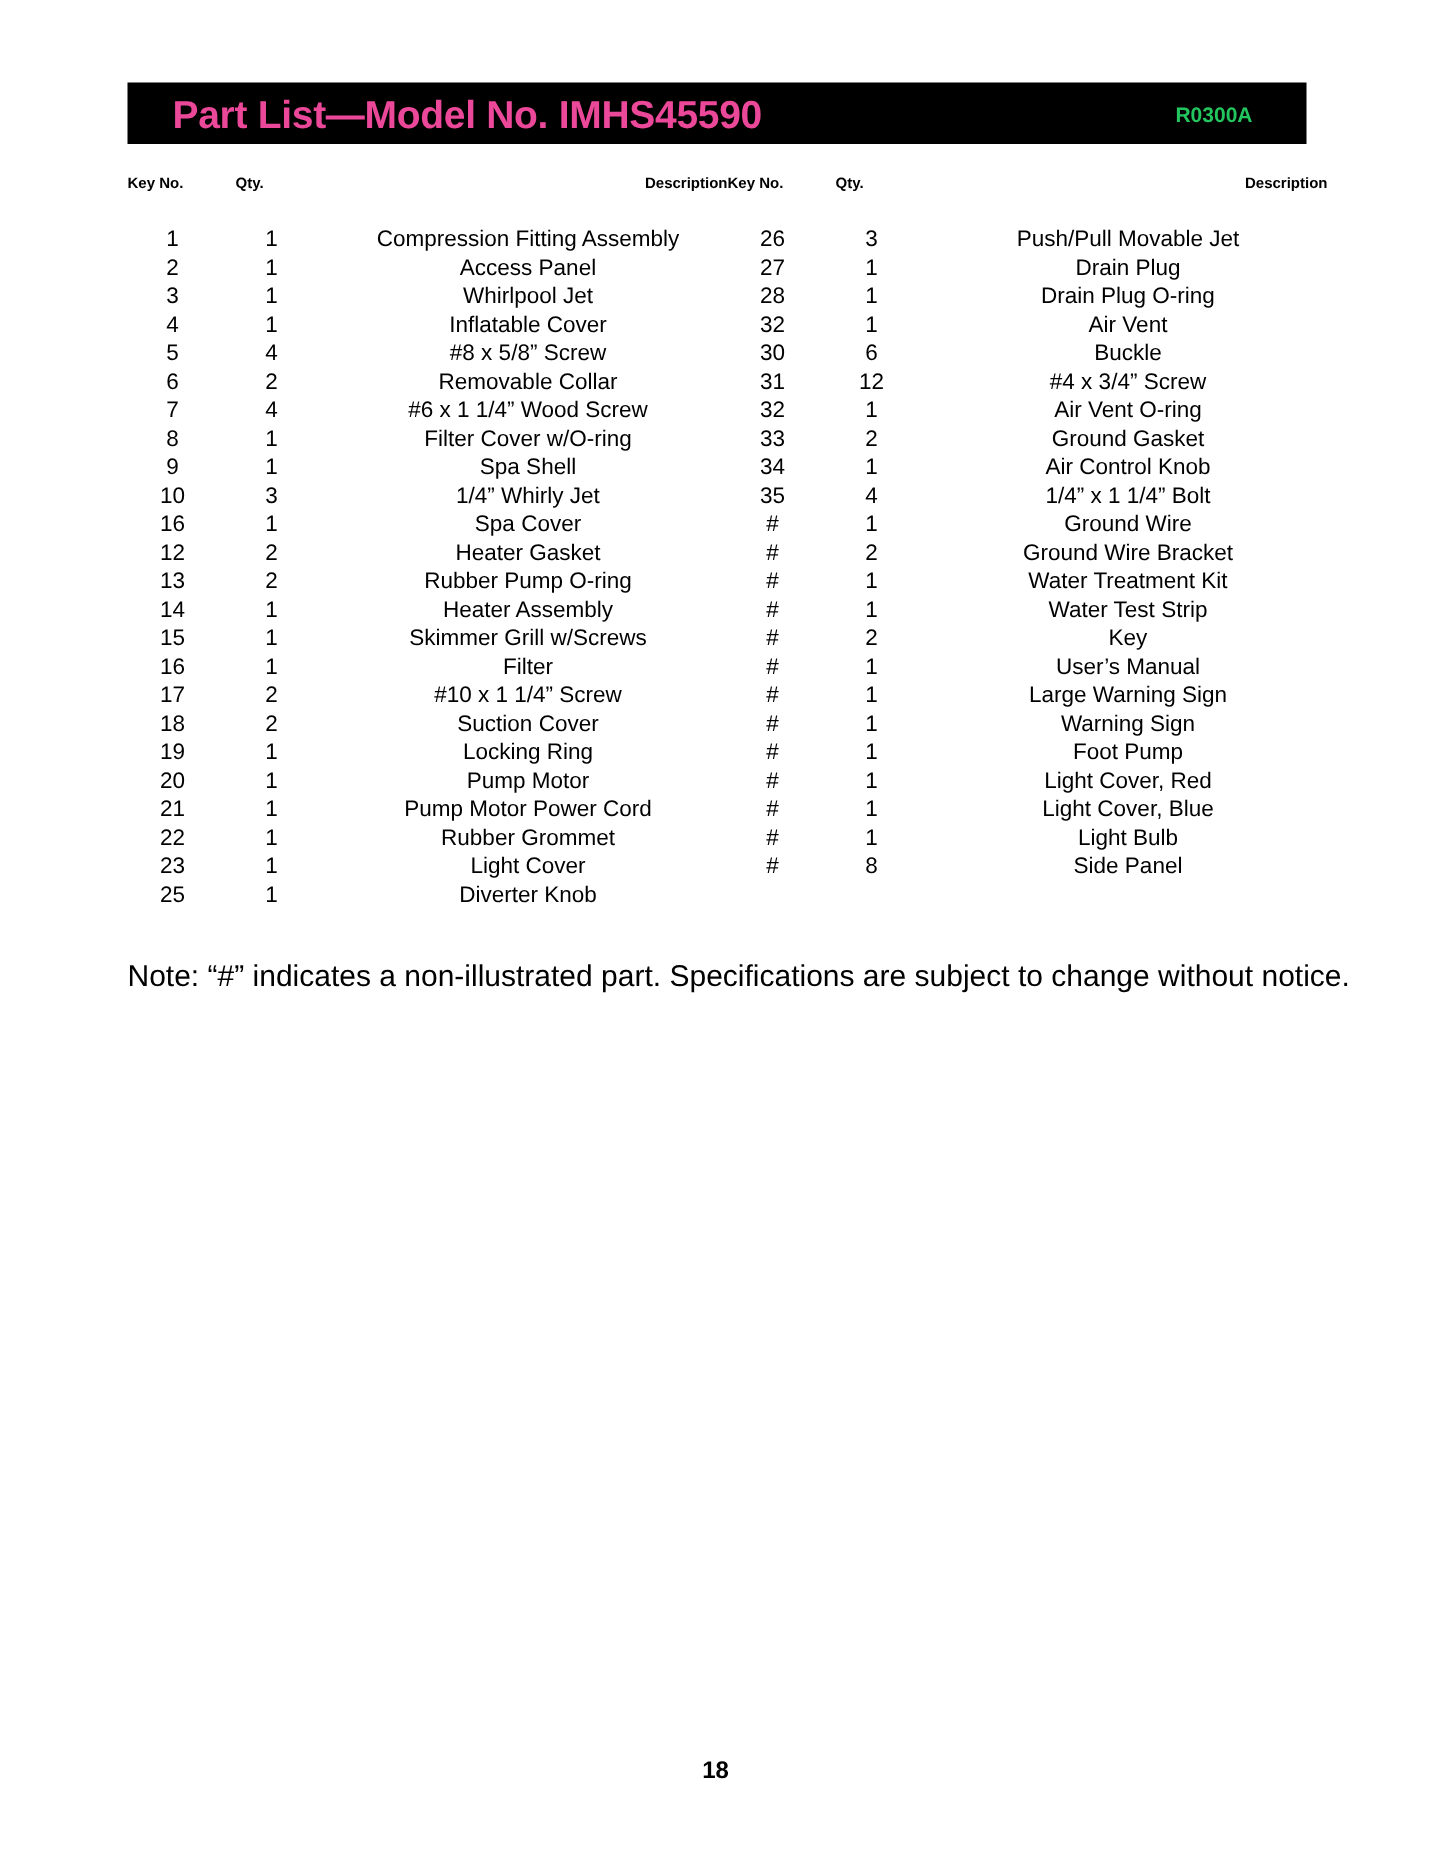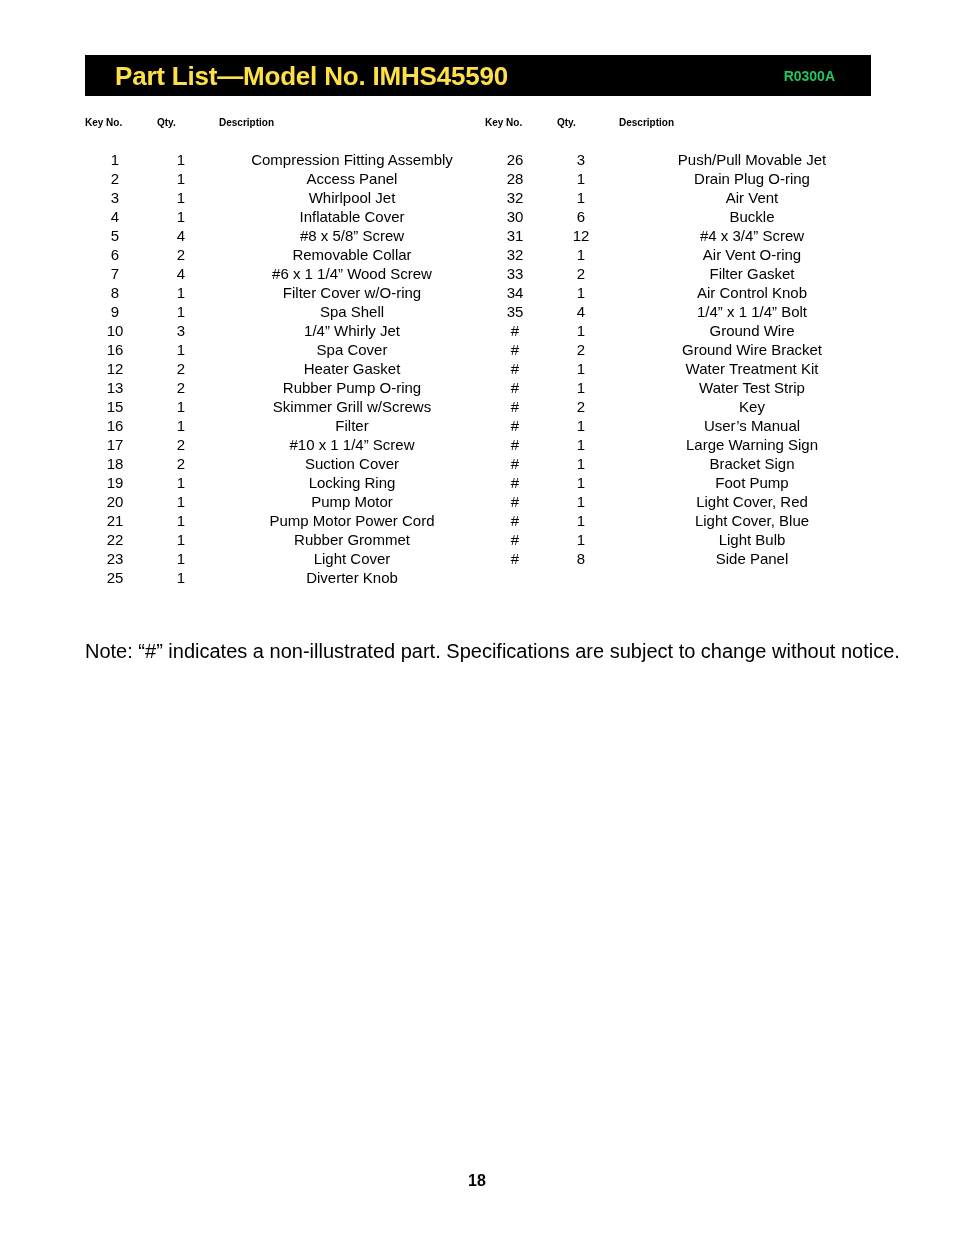--- a/index.html
+++ b/index.html
@@ -24,21 +24,21 @@
     width: 786px;
     height: 41px;
     background: #000000;
     display: flex;
     align-items: center;
     justify-content: space-between;
     box-sizing: border-box;
     padding: 0 18px 0 30px;
   }
   .title-bar .title-text {
-    color: #fde047;
+    color: #ec4899;
     font-size: 26px;
     font-weight: bold;
     letter-spacing: -0.2px;
     line-height: 1;
     white-space: nowrap;
   }
   .title-bar .rev-code {
     color: #22c55e;
     font-size: 14px;
     font-weight: bold;
@@ -70,21 +70,21 @@
   table.parts th {
     font-size: 10px;
     font-weight: bold;
     text-align: left;
     padding: 0 0 22px 0;
     vertical-align: top;
     white-space: nowrap;
   }
   table.parts th.key-h   { width: 72px; padding-left: 0px; }
   table.parts th.qty-h   { width: 62px; }
-  table.parts th.desc-h  { width: 266px; }
+  table.parts th.desc-h  { width: 266px; text-align: right; }
   table.parts td {
     padding: 0;
     height: 19px;
     line-height: 19px;
     vertical-align: top;
     white-space: nowrap;
   }
   table.parts td.key {
     width: 72px;
     text-align: center;
@@ -203,20 +203,25 @@
               <td class="key">12</td>
               <td class="qty">2</td>
               <td class="desc">Heater Gasket</td>
             </tr>
             <tr>
               <td class="key">13</td>
               <td class="qty">2</td>
               <td class="desc">Rubber Pump O-ring</td>
             </tr>
             <tr>
+              <td class="key">14</td>
+              <td class="qty">1</td>
+              <td class="desc">Heater Assembly</td>
+            </tr>
+            <tr>
               <td class="key">15</td>
               <td class="qty">1</td>
               <td class="desc">Skimmer Grill w/Screws</td>
             </tr>
             <tr>
               <td class="key">16</td>
               <td class="qty">1</td>
               <td class="desc">Filter</td>
             </tr>
             <tr>
@@ -272,20 +277,25 @@
             <th class="desc-h">Description</th>
           </tr>
         </thead>
         <tbody id="right-body">
             <tr>
               <td class="key">26</td>
               <td class="qty">3</td>
               <td class="desc">Push/Pull Movable Jet</td>
             </tr>
             <tr>
+              <td class="key">27</td>
+              <td class="qty">1</td>
+              <td class="desc">Drain Plug</td>
+            </tr>
+            <tr>
               <td class="key">28</td>
               <td class="qty">1</td>
               <td class="desc">Drain Plug O-ring</td>
             </tr>
             <tr>
               <td class="key">32</td>
               <td class="qty">1</td>
               <td class="desc">Air Vent</td>
             </tr>
             <tr>
@@ -299,21 +309,21 @@
               <td class="desc">#4 x 3/4” Screw</td>
             </tr>
             <tr>
               <td class="key">32</td>
               <td class="qty">1</td>
               <td class="desc">Air Vent O-ring</td>
             </tr>
             <tr>
               <td class="key">33</td>
               <td class="qty">2</td>
-              <td class="desc">Filter Gasket</td>
+              <td class="desc">Ground Gasket</td>
             </tr>
             <tr>
               <td class="key">34</td>
               <td class="qty">1</td>
               <td class="desc">Air Control Knob</td>
             </tr>
             <tr>
               <td class="key">35</td>
               <td class="qty">4</td>
               <td class="desc">1/4” x 1 1/4” Bolt</td>
@@ -349,21 +359,21 @@
               <td class="desc">User’s Manual</td>
             </tr>
             <tr>
               <td class="key">#</td>
               <td class="qty">1</td>
               <td class="desc">Large Warning Sign</td>
             </tr>
             <tr>
               <td class="key">#</td>
               <td class="qty">1</td>
-              <td class="desc">Bracket Sign</td>
+              <td class="desc">Warning Sign</td>
             </tr>
             <tr>
               <td class="key">#</td>
               <td class="qty">1</td>
               <td class="desc">Foot Pump</td>
             </tr>
             <tr>
               <td class="key">#</td>
               <td class="qty">1</td>
               <td class="desc">Light Cover, Red</td>

